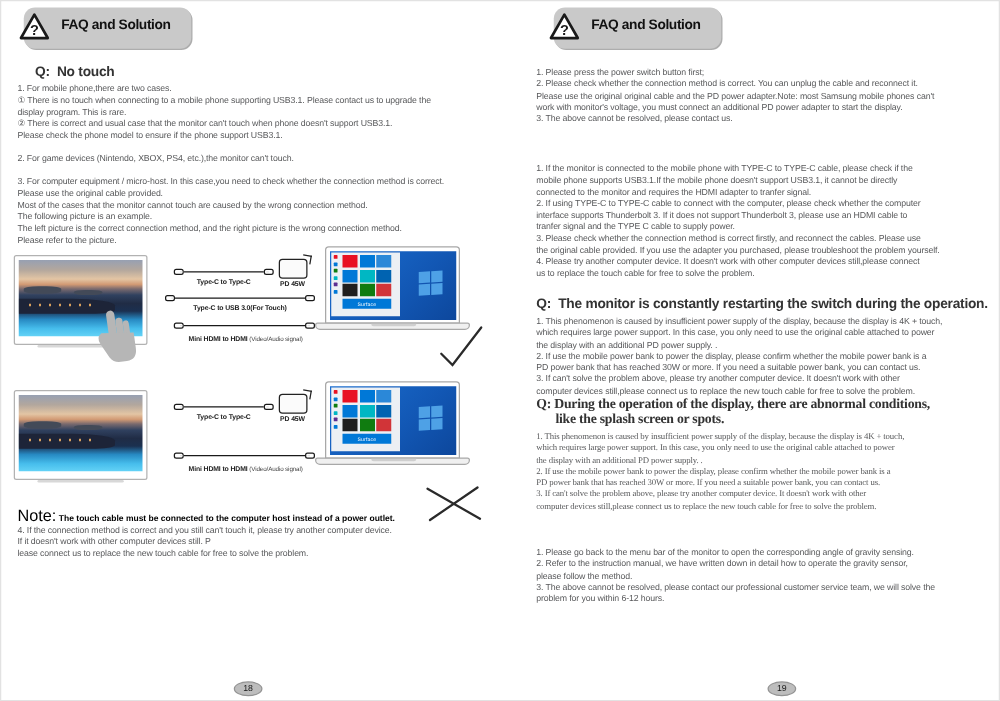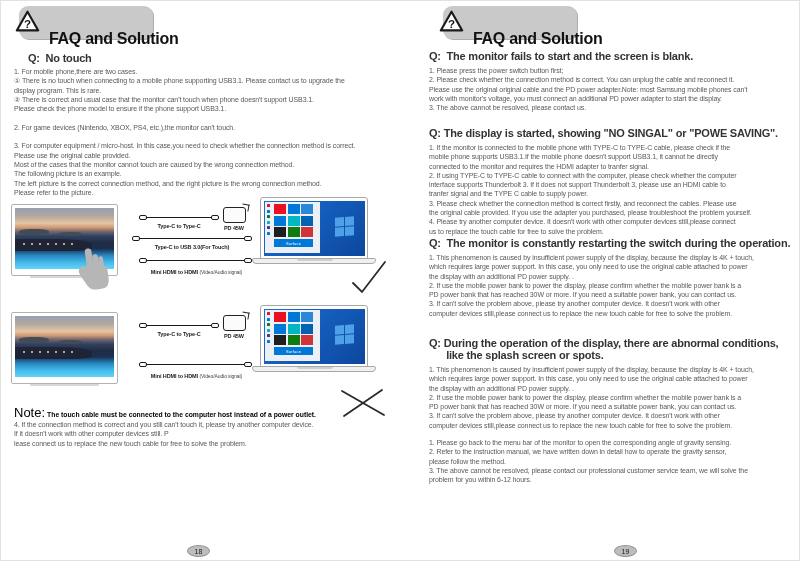--- a/index.html
+++ b/index.html
@@ -7,21 +7,21 @@
   #canvas { position:relative; width:800px; height:561px; background:#fff; border:1px solid #e2e2e2; overflow:hidden; }
 
   .page { position:absolute; top:0; height:561px; }
   #page-left  { left:10px; width:400px; }
   #page-right { left:428px; width:372px; }
 
   
   .hdr-badge { position:absolute; width:134px; height:33px; background:#c9c9c9;
     border-radius:9px; box-shadow:1px 1px 0 #adadad; display:flex; align-items:center; }
   .hdr-badge .tri { position:absolute; left:-5px; top:3px; }
-  .hdr-badge .lbl { position:absolute; left:30px; top:24px; font-size:16px; font-weight:bold;
+  .hdr-badge .lbl { position:absolute; left:30px; top:8px; font-size:11px; font-weight:bold;
     color:#111; letter-spacing:-0.3px; white-space:nowrap; }
 
   
   .q-title { font-size:11px; font-weight:bold; color:#333; letter-spacing:-0.2px; white-space:pre; line-height:12px; }
   .q-body  { font-size:7px; color:#58595b; line-height:9.3px; white-space:pre; letter-spacing:-0.1px; }
   .q-block { position:absolute; left:0; }
   .q-block .q-body { margin-top:4px; }
   .note-line { position:absolute; font-size:6.8px; color:#000; white-space:nowrap; }
   .note-line .note-lbl { font-weight:normal; font-size:13px; }
   .note-line .note-txt { font-weight:bold; margin-left:2px; }
@@ -308,30 +308,28 @@
       <span class="tri">
         <svg width="27" height="25" viewBox="0 0 30 28">
           <path d="M15 3 L27 24 L3 24 Z" fill="#fff" stroke="#1a1a1a" stroke-width="2.4" stroke-linejoin="round"></path>
           <text x="15" y="21" font-size="13" text-anchor="middle" fill="#1a1a1a" font-weight="bold" font-family="Liberation Sans, sans-serif">?</text>
         </svg>
       </span>
       <span class="lbl">FAQ and Solution</span>
     </div>
 
     <div class="q-block" style="top:49px;">
-      <div class="q-title">Q:  The monitor fails to start and the screen is blank.</div>
       <div class="q-body">1. Please press the power switch button first;
 2. Please check whether the connection method is correct. You can unplug the cable and reconnect it.
 Please use the original original cable and the PD power adapter.Note: most Samsung mobile phones can't
 work with monitor's voltage, you must connect an additional PD power adapter to start the display.
 3. The above cannot be resolved, please contact us.</div>
     </div>
 
     <div class="q-block" style="top:126px;">
-      <div class="q-title">Q: The display is started, showing "NO SINGAL" or "POWE SAVING".</div>
       <div class="q-body">1. If the monitor is connected to the mobile phone with TYPE-C to TYPE-C cable, please check if the
 mobile phone supports USB3.1.If the mobile phone doesn't support USB3.1, it cannot be directly
 connected to the monitor and requires the HDMI adapter to tranfer signal.
 2. If using TYPE-C to TYPE-C cable to connect with the computer, please check whether the computer
 interface supports Thunderbolt 3. If it does not support Thunderbolt 3, please use an HDMI cable to
 tranfer signal and the TYPE C cable to supply power.
 3. Please check whether the connection method is correct firstly, and reconnect the cables. Please use
 the original cable provided. If you use the adapter you purchased, please troubleshoot the problem yourself.
 4. Please try another computer device. It doesn't work with other computer devices still,please connect
 us to replace the touch cable for free to solve the problem.</div>
@@ -341,21 +339,21 @@
       <div class="q-title">Q:  The monitor is constantly restarting the switch during the operation.</div>
       <div class="q-body">1. This phenomenon is caused by insufficient power supply of the display, because the display is 4K + touch,
 which requires large power support. In this case, you only need to use the original cable attached to power
 the display with an additional PD power supply. .
 2. If use the mobile power bank to power the display, please confirm whether the mobile power bank is a
 PD power bank that has reached 30W or more. If you need a suitable power bank, you can contact us.
 3. If can't solve the problem above, please try another computer device. It doesn't work with other
 computer devices still,please connect us to replace the new touch cable for free to solve the problem.</div>
     </div>
 
-    <div class="q-block" style="top:336px;">
+    <div class="q-block" style="top:316px;font-family:Liberation Serif, serif;">
       <div class="q-title">Q: During the operation of the display, there are abnormal conditions,
       like the splash screen or spots.</div>
       <div class="q-body">1. This phenomenon is caused by insufficient power supply of the display, because the display is 4K + touch,
 which requires large power support. In this case, you only need to use the original cable attached to power
 the display with an additional PD power supply. .
 2. If use the mobile power bank to power the display, please confirm whether the mobile power bank is a
 PD power bank that has reached 30W or more. If you need a suitable power bank, you can contact us.
 3. If can't solve the problem above, please try another computer device. It doesn't work with other
 computer devices still,please connect us to replace the new touch cable for free to solve the problem.</div>
     </div>

